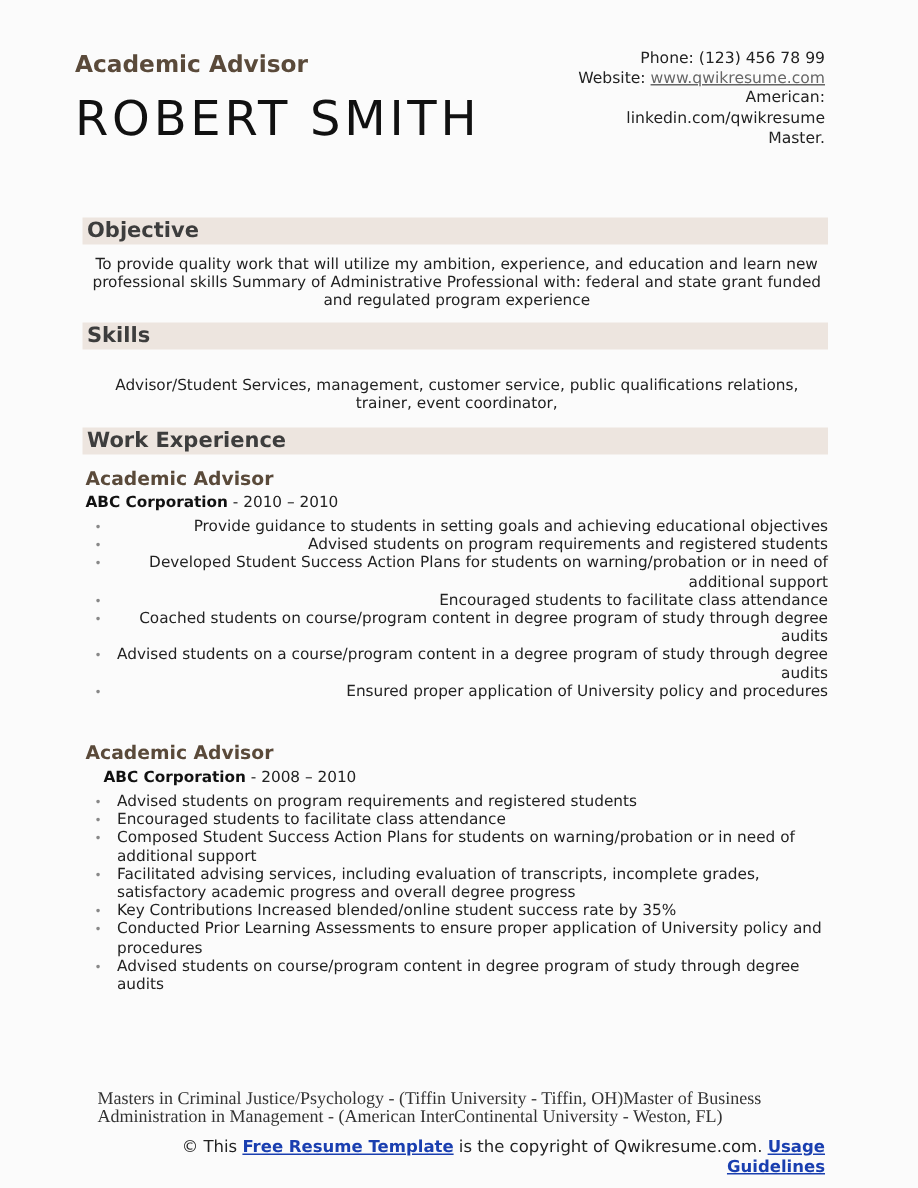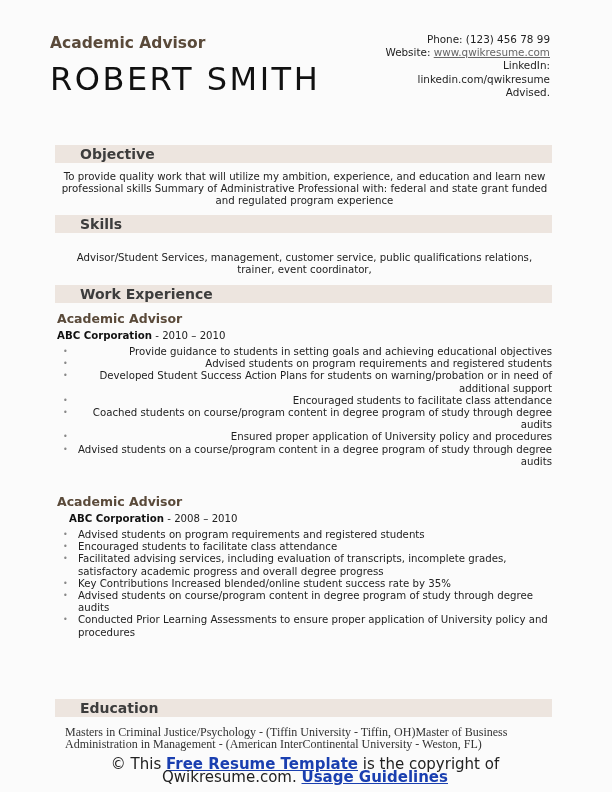--- a/index.html
+++ b/index.html
@@ -23,21 +23,21 @@
     position: absolute; right: 62px; top: 33px; width: 220px;
     text-align: right; font-size: 10.4px; line-height: 13.2px; color: #222;
   }
   .contact a { color: #666; text-decoration: underline; }
   .section-head {
     position: absolute; left: 55px; width: 497px; height: 18px;
     background: #ede5df;
   }
   .section-head span {
     position: absolute; left: 3px; top: 0px;
-    font-size: 14px; font-weight: bold; color: #3d3d3d; line-height: 18px; margin-left: 22px;
+    font-size: 14px; font-weight: bold; color: #3d3d3d; line-height: 18px;
   }
   .para {
     position: absolute; left: 57px; width: 495px;
     font-size: 10.2px; line-height: 12.2px; color: #222; text-align: center;
   }
   .job-title {
     position: absolute; left: 57px;
     font-size: 12.5px; font-weight: bold; color: #5a4a3a;
   }
   .company {
@@ -51,38 +51,38 @@
   ul.bullets li { position: relative; padding-left: 21px; }
   ul.bullets li::before {
     content: "•"; position: absolute; left: 6px; top: 0; color: #888; font-size: 8px;
   }
   .edu {
     position: absolute; left: 65px; width: 480px;
     font-size: 12px; line-height: 12.2px; color: #333; font-family: Liberation Serif, serif;
   }
   .footer {
     position: absolute; left: 60px; width: 490px; top: 758px;
-    text-align: center; font-size: 15px; line-height: 13px; color: #222;
+    text-align: right; font-size: 11px; line-height: 13px; color: #222;
   }
   .footer a { color: #1a3fb0; font-weight: bold; text-decoration: underline; }
 </style>
 </head>
 <body>
 
 <div class="page">
 
   <div class="job-title-top">Academic Advisor</div>
   <div class="name">ROBERT SMITH</div>
 
   <div class="contact">
     <div>Phone: (123) 456 78 99</div>
     <div><span>Website: </span><a>www.qwikresume.com</a></div>
-    <div>LinkedIn:</div>
+    <div>American:</div>
     <div>linkedin.com/qwikresume</div>
-    <div>Advised.</div>
+    <div>Master.</div>
   </div>
 
   <div class="section-head" style="top:145px;">
     <span>Objective</span>
   </div>
   <div class="para" style="top:171px;">To provide quality work that will utilize my ambition, experience, and education and learn new professional skills Summary of Administrative Professional with: federal and state grant funded and regulated program experience</div>
 
   <div class="section-head" style="top:215px;">
     <span>Skills</span>
   </div>
@@ -93,37 +93,35 @@
   </div>
 
   <div class="job-title" style="top:311px;">Academic Advisor</div>
   <div class="company" style="top:330px;"><b>ABC Corporation</b><span> - 2010 – 2010</span></div>
   <ul class="bullets" style="top:346px;text-align:right;">
     <li>Provide guidance to students in setting goals and achieving educational objectives</li>
     <li>Advised students on program requirements and registered students</li>
     <li>Developed Student Success Action Plans for students on warning/probation or in need of additional support</li>
     <li>Encouraged students to facilitate class attendance</li>
     <li>Coached students on course/program content in degree program of study through degree audits</li>
+    <li>Advised students on a course/program content in a degree program of study through degree audits</li>
     <li>Ensured proper application of University policy and procedures</li>
-    <li>Advised students on a course/program content in a degree program of study through degree audits</li>
   </ul>
 
   <div class="job-title" style="top:494px;">Academic Advisor</div>
   <div class="company" style="top:513px;margin-left:12px;"><b>ABC Corporation</b><span> - 2008 – 2010</span></div>
   <ul class="bullets" style="top:529px;">
     <li>Advised students on program requirements and registered students</li>
     <li>Encouraged students to facilitate class attendance</li>
+    <li>Composed Student Success Action Plans for students on warning/probation or in need of additional support</li>
     <li>Facilitated advising services, including evaluation of transcripts, incomplete grades, satisfactory academic progress and overall degree progress</li>
     <li>Key Contributions Increased blended/online student success rate by 35%</li>
+    <li>Conducted Prior Learning Assessments to ensure proper application of University policy and procedures</li>
     <li>Advised students on course/program content in degree program of study through degree audits</li>
-    <li>Conducted Prior Learning Assessments to ensure proper application of University policy and procedures</li>
   </ul>
 
-  <div class="section-head" style="top:699px;">
-    <span>Education</span>
-  </div>
   <div class="edu" style="top:726px;">Masters in Criminal Justice/Psychology - (Tiffin University - Tiffin, OH)Master of Business Administration in Management - (American InterContinental University - Weston, FL)</div>
 
   <div class="footer">
     <span>© This </span><a>Free Resume Template</a><span> is the copyright of Qwikresume.com. </span><a>Usage Guidelines</a>
   </div>
 
 </div>
 
 </body></html>

